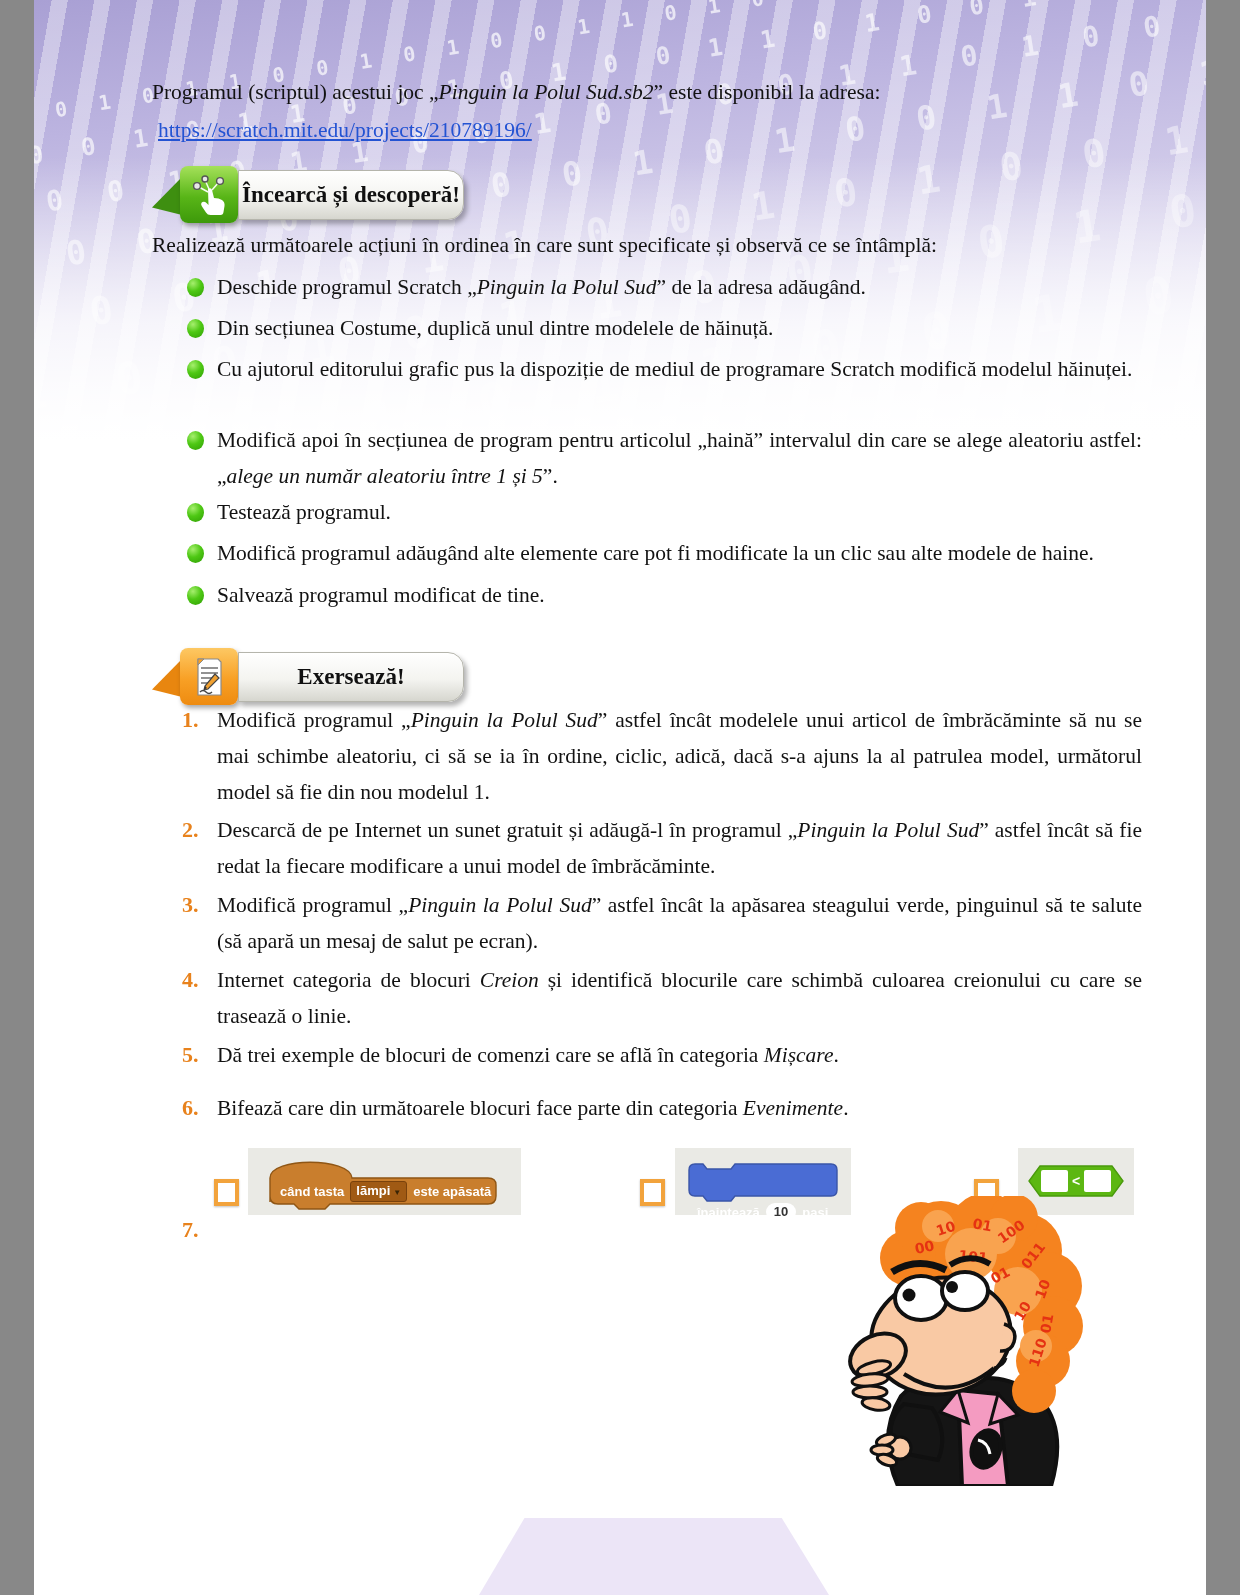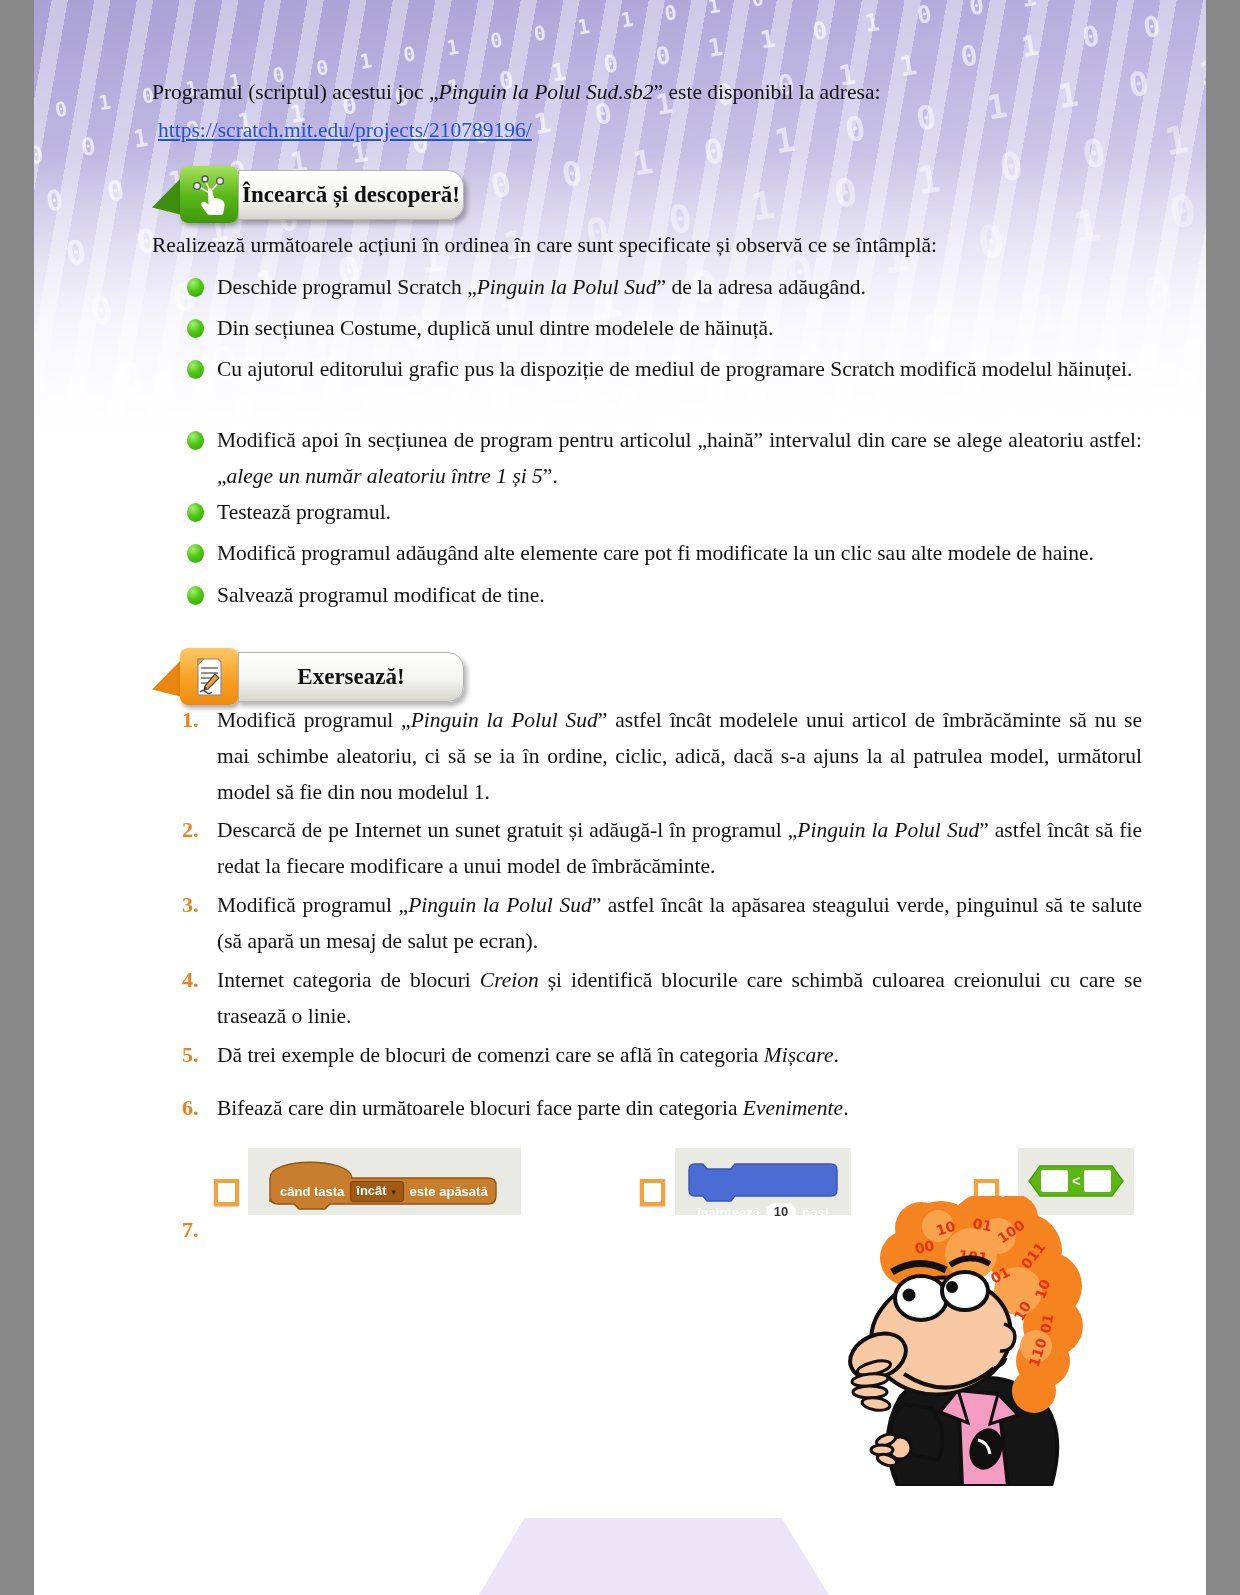--- a/index.html
+++ b/index.html
@@ -193,21 +193,21 @@
     <div class="blocksrow">
 
       <div class="chk" style="left:180px;"></div>
       <div class="panel" style="left:214px;width:273px;">
         <div class="blockwrap" style="left:10px;top:4px;">
           <svg width="252" height="58" viewBox="0 0 252 58">
             <path d="M12 50 L12 26 C12 5 92 5 94 26 L230 26 Q238 26 238 33 L238 44 Q238 52 230 52 L72 52 L67 57 L41 57 L36 52 L20 52 Q12 52 12 44 Z" fill="#c97e2d" stroke="#8f5615" stroke-width="1.4"></path>
           </svg>
           <div class="blk-label" style="left:22px;top:29px;">
             <span>când tasta</span>
-            <span class="dd"><span>încât</span><span class="tri">▼</span></span>
+            <span class="dd"><span>lămpi</span><span class="tri">▼</span></span>
             <span>este apăsată</span>
           </div>
         </div>
       </div>
 
       <div class="chk" style="left:606px;"></div>
       <div class="panel" style="left:641px;width:176px;">
         <div class="blockwrap" style="left:10px;top:12px;">
           <svg width="156" height="44" viewBox="0 0 156 44">
             <path d="M4 10 Q4 4 10 4 L18 4 L22 9 L46 9 L50 4 L146 4 Q152 4 152 10 L152 30 Q152 36 146 36 L50 36 L46 41 L22 41 L18 36 L10 36 Q4 36 4 30 Z" fill="#4a6cd4" stroke="#3a55a8" stroke-width="1.4"></path>

